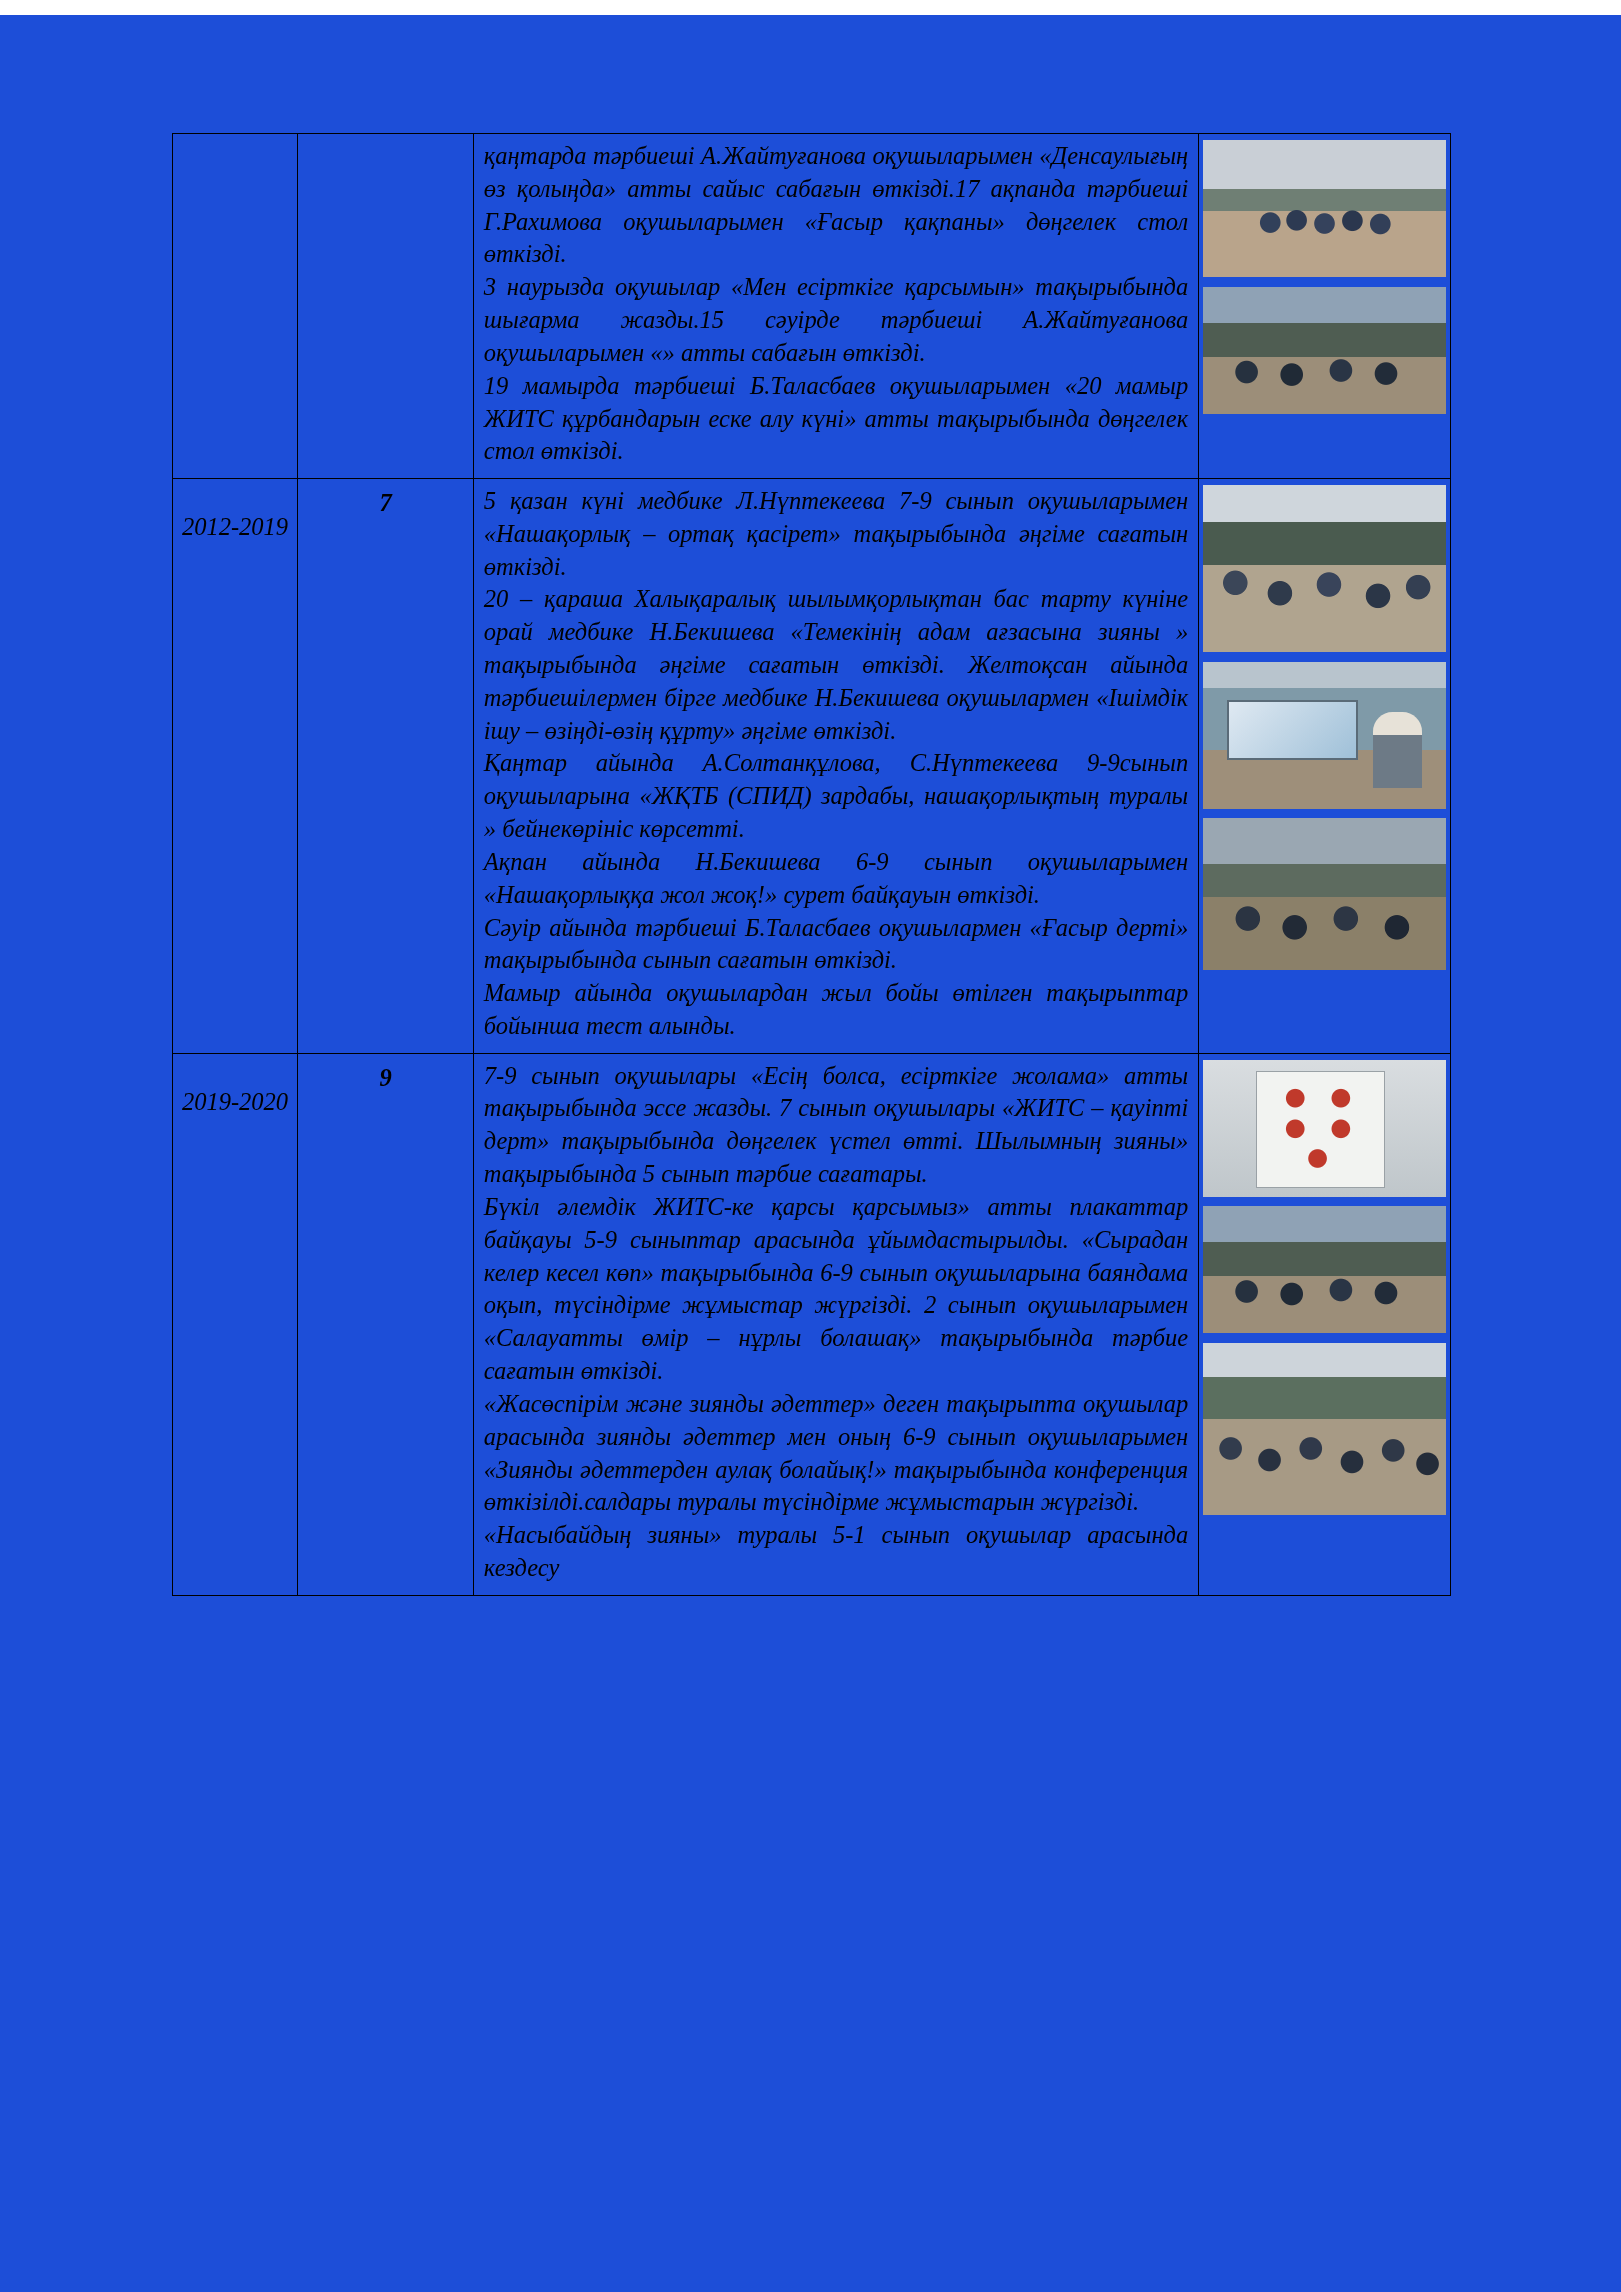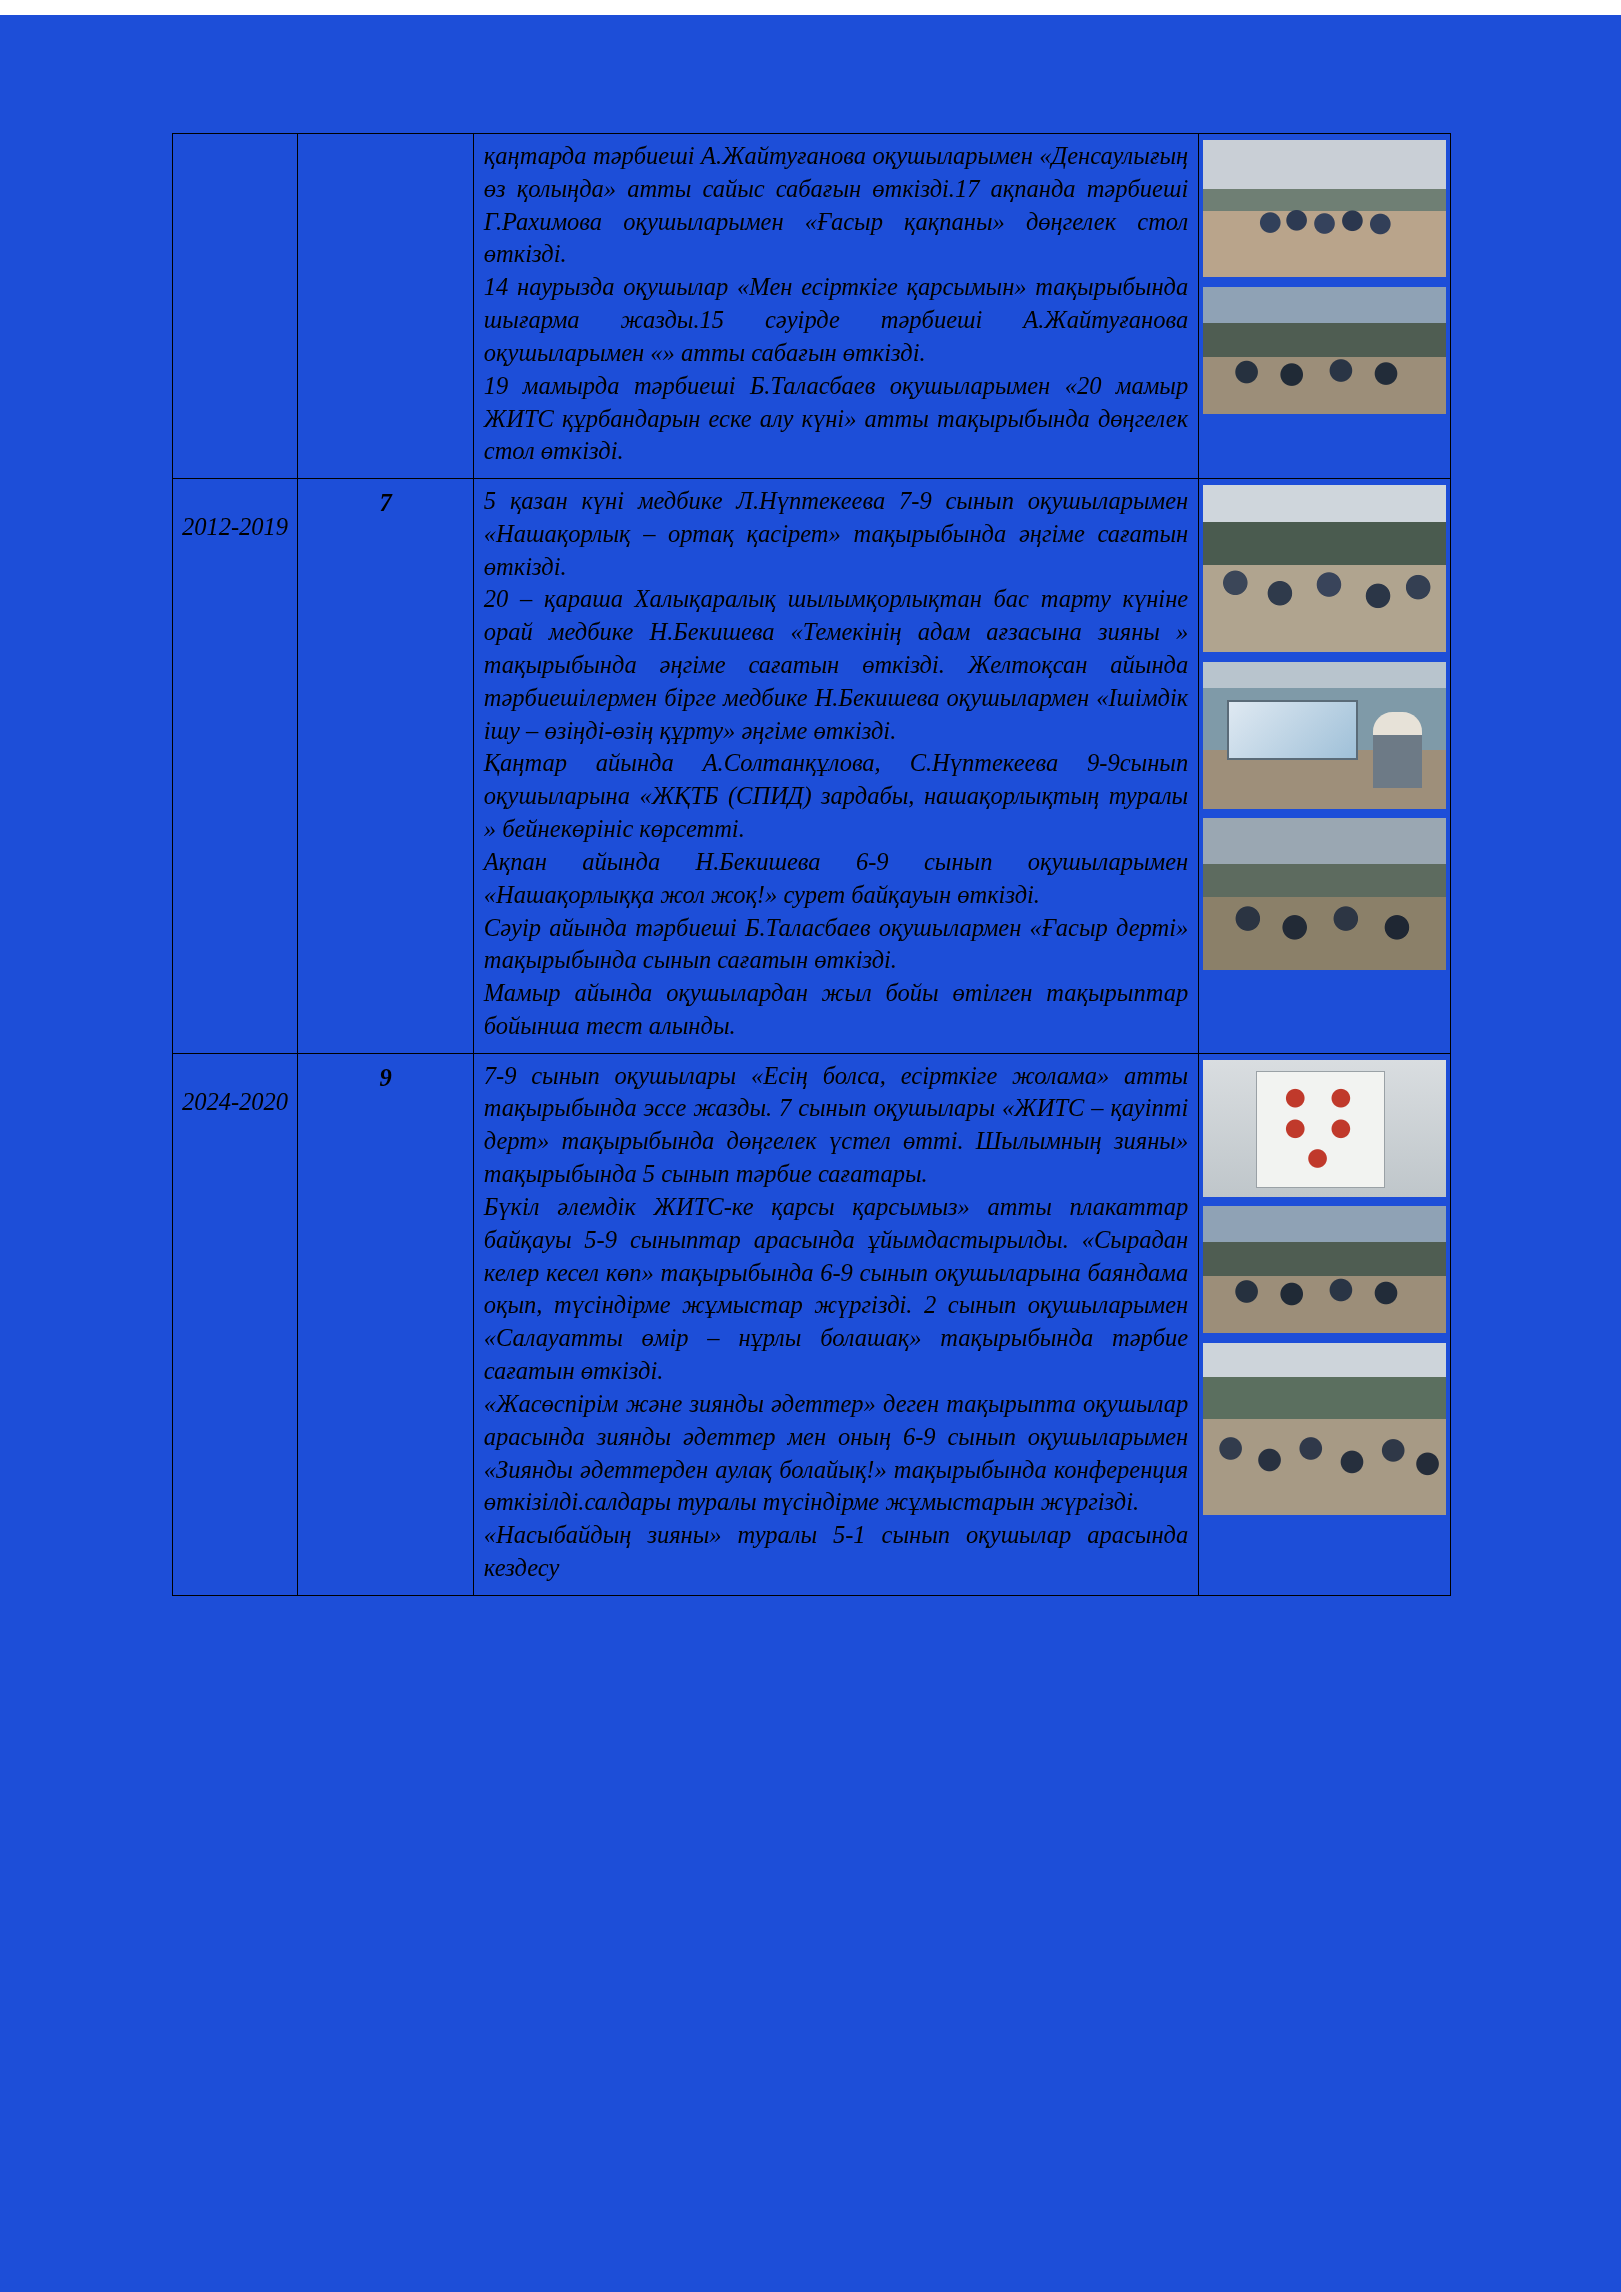--- a/index.html
+++ b/index.html
@@ -223,21 +223,21 @@
       <tr>
         <td>
           <div class="year-text"></div>
         </td>
         <td>
           <div class="grade-text"></div>
         </td>
         <td>
           <div class="cell-pad body-text">
               <p>қаңтарда тәрбиеші А.Жайтуғанова оқушыларымен «Денсаулығың өз қолыңда» атты сайыс сабағын өткізді.17 ақпанда тәрбиеші Г.Рахимова оқушыларымен «Ғасыр қақпаны» дөңгелек стол өткізді.</p>
-              <p>14 наурызда оқушылар «Мен есірткіге қарсымын» тақырыбында шығарма жазды.15 сәуірде тәрбиеші А.Жайтуғанова  оқушыларымен «» атты сабағын өткізді.</p>
+              <p>3 наурызда оқушылар «Мен есірткіге қарсымын» тақырыбында шығарма жазды.15 сәуірде тәрбиеші А.Жайтуғанова  оқушыларымен «» атты сабағын өткізді.</p>
               <p>19 мамырда тәрбиеші Б.Таласбаев оқушыларымен «20 мамыр ЖИТС құрбандарын еске алу күні» атты тақырыбында  дөңгелек стол өткізді.</p>
             </div>
         </td>
         <td>
           <div class="photos">
             <div class="photo ph-classroom-a"></div>
             <div class="photo ph-classroom-b"></div>
           </div>
         </td>
       </tr>
@@ -266,21 +266,21 @@
             <div class="photo ph-classroom-c"></div>
             <div class="photo ph-projector"></div>
             <div class="photo ph-lecture"></div>
           </div>
         </td>
       </tr>
 
       <tr>
         <td>
           <div class="year-text">
-              <p>2024-2020</p>
+              <p>2019-2020</p>
             </div>
         </td>
         <td>
           <div class="grade-text">9</div>
         </td>
         <td>
           <div class="cell-pad body-text">
               <p>7-9 сынып оқушылары «Есің болса, есірткіге жолама» атты тақырыбында эссе жазды. 7 сынып оқушылары «ЖИТС – қауіпті дерт» тақырыбында дөңгелек үстел өтті. Шылымның зияны» тақырыбында 5 сынып тәрбие сағатары.</p>
               <p>Бүкіл әлемдік ЖИТС-ке қарсы қарсымыз» атты плакаттар байқауы 5-9 сыныптар арасында ұйымдастырылды. «Сырадан келер кесел көп» тақырыбында 6-9 сынып оқушыларына баяндама оқып, түсіндірме жұмыстар жүргізді. 2 сынып оқушыларымен «Салауатты өмір – нұрлы болашақ» тақырыбында тәрбие сағатын өткізді.</p>
               <p>«Жасөспірім және зиянды әдеттер» деген тақырыпта оқушылар арасында зиянды әдеттер мен оның 6-9 сынып оқушыларымен «Зиянды әдеттерден аулақ болайық!» тақырыбында конференция өткізілді.салдары туралы түсіндірме жұмыстарын жүргізді.</p>

